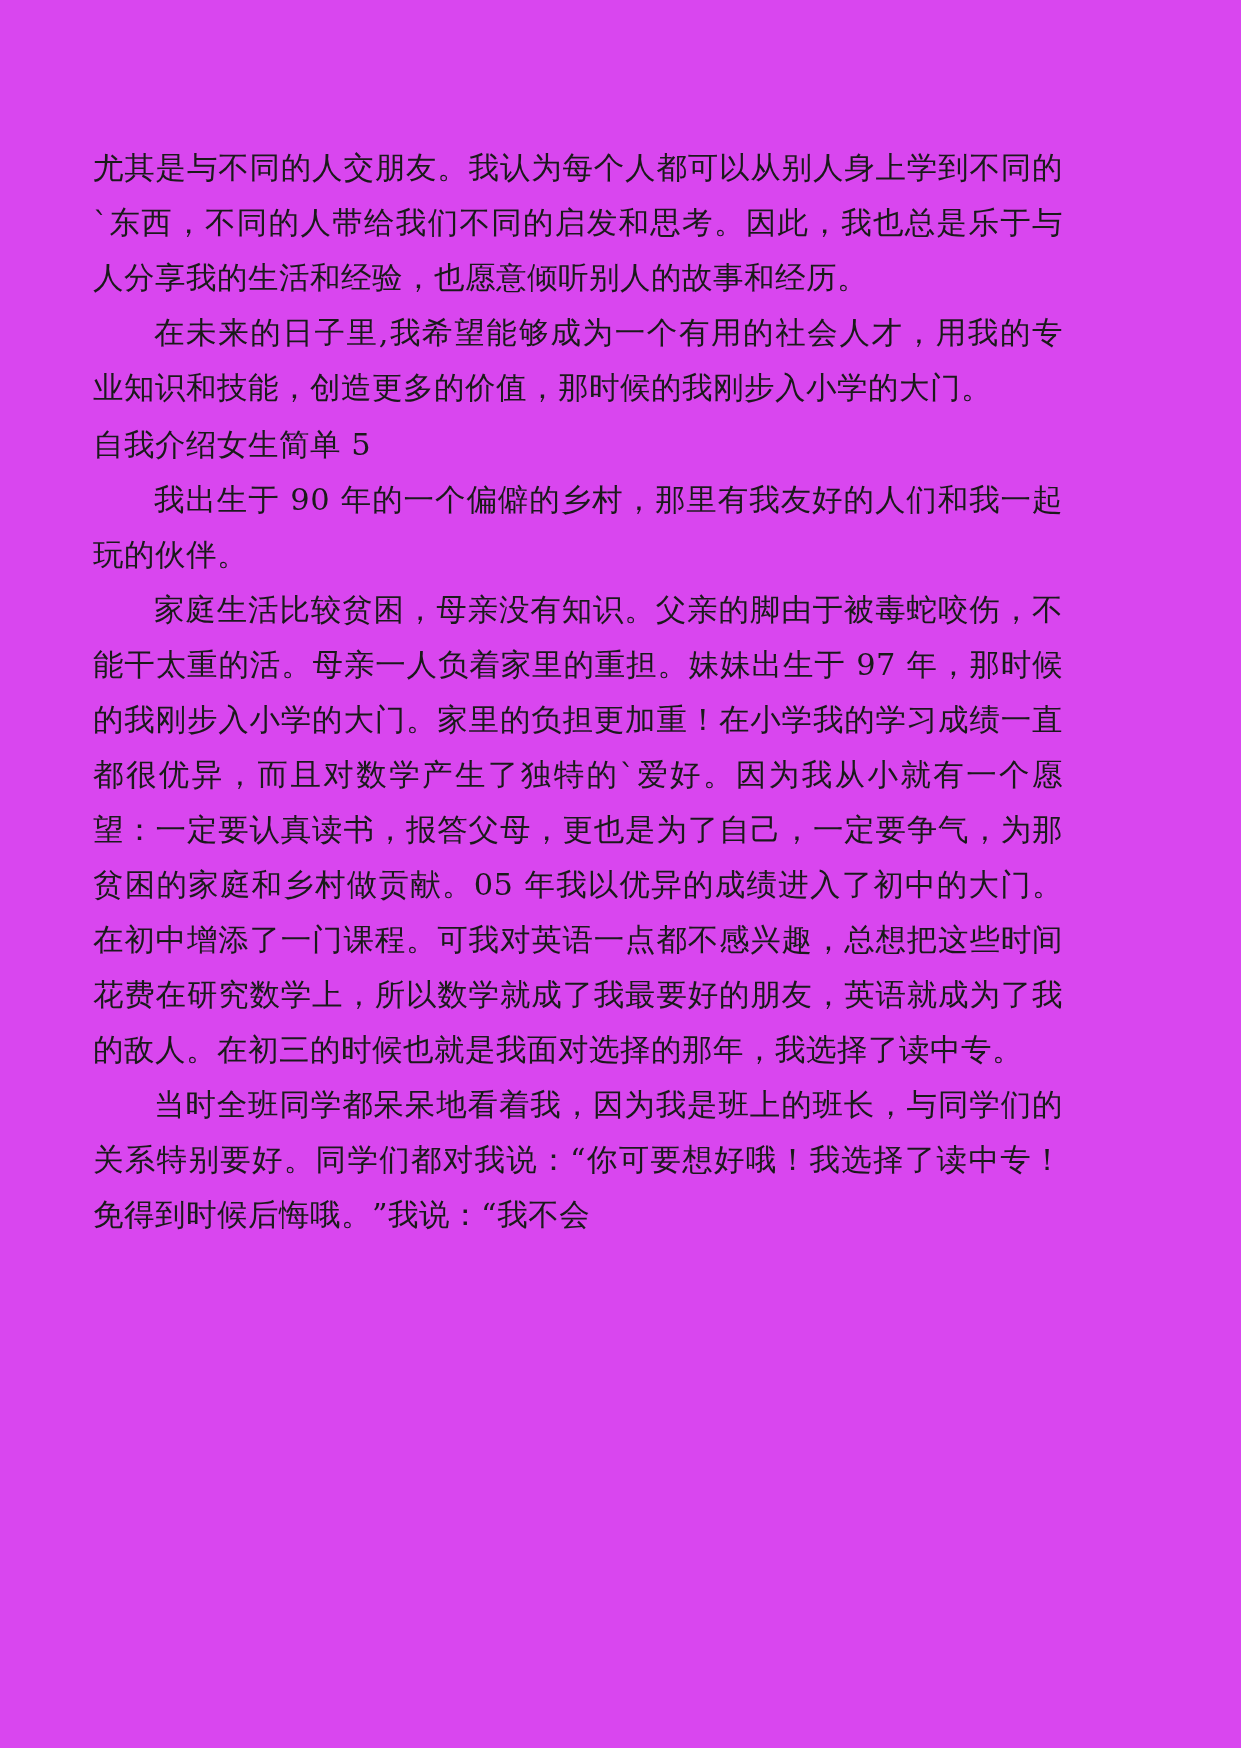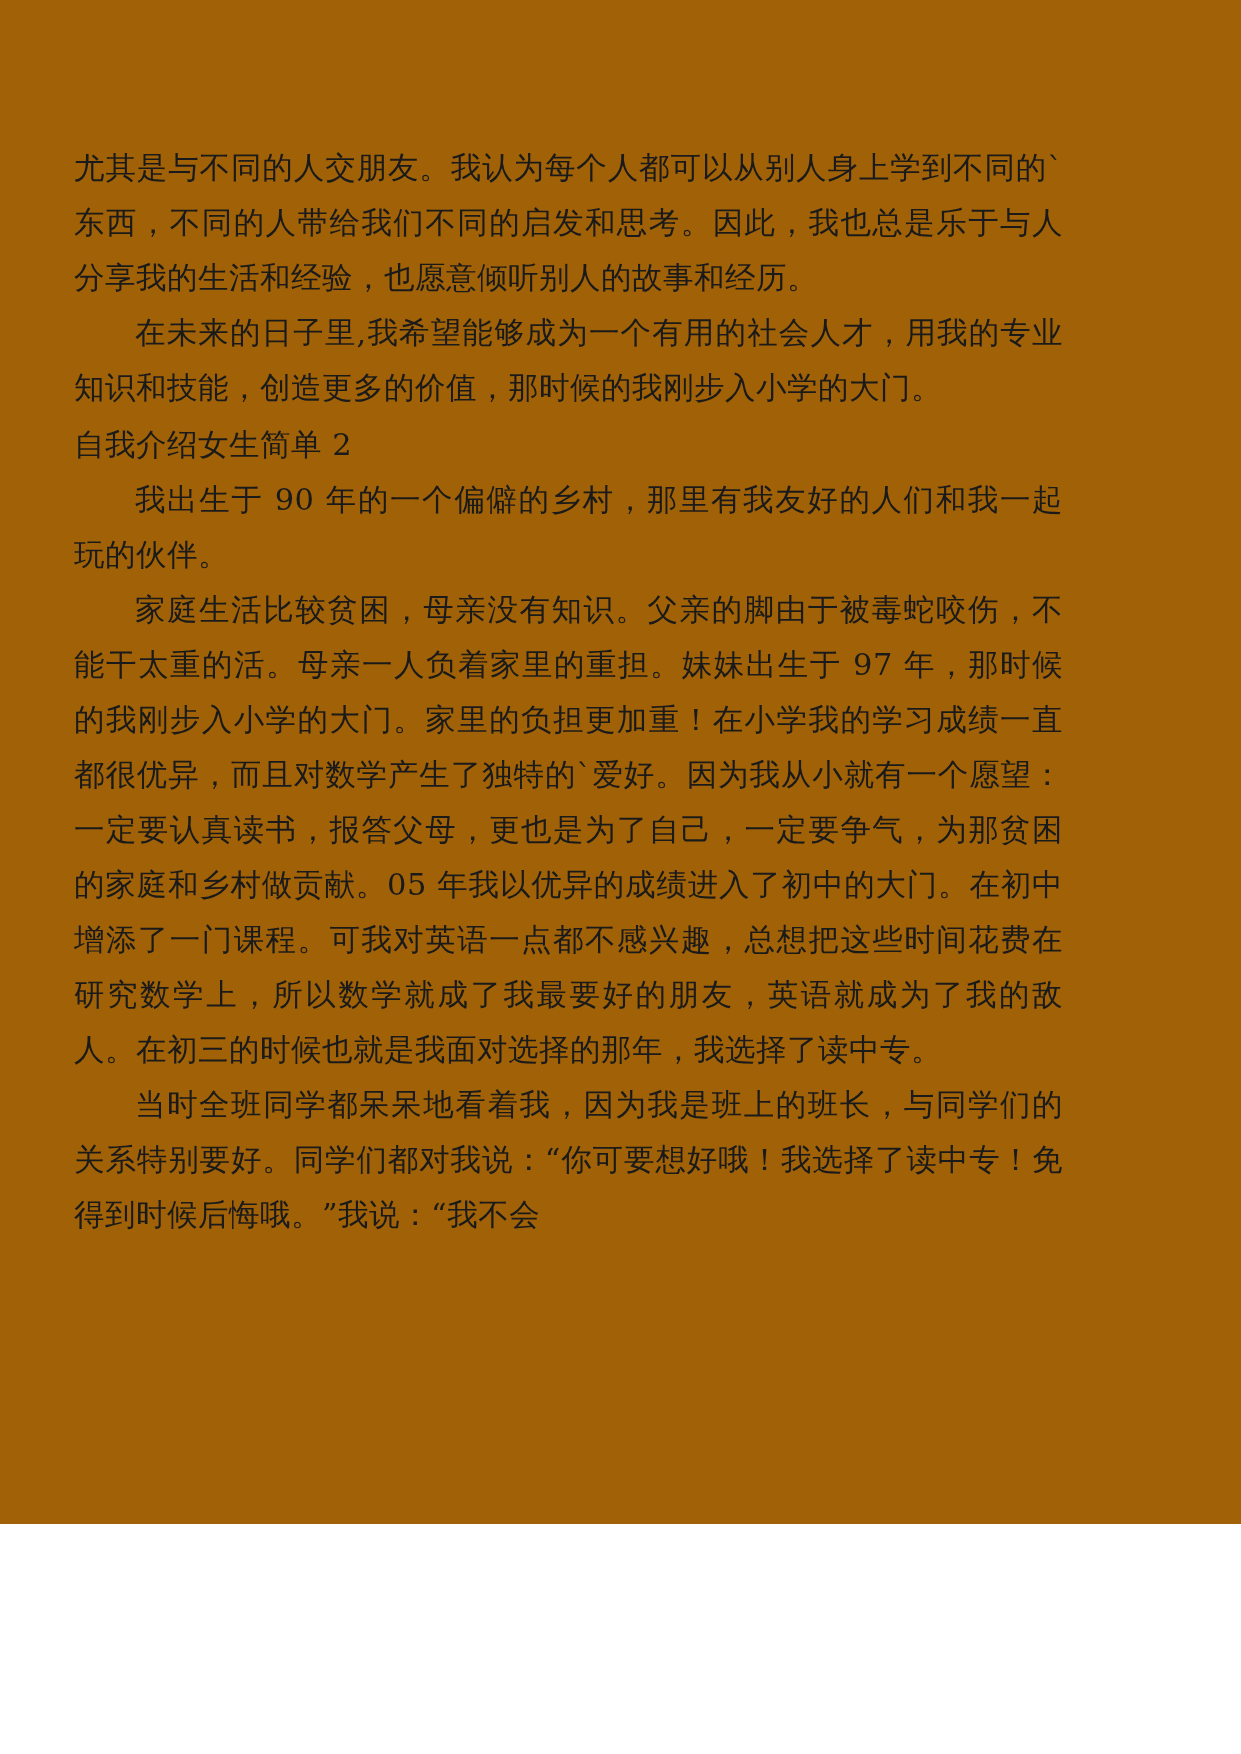--- a/index.html
+++ b/index.html
@@ -9,24 +9,24 @@
   }
   body {
     width: 1241px;
     height: 1754px;
     font-family: "DejaVu Serif", "Liberation Serif", serif;
     color: #1a1a1a;
   }
   .page {
     position: relative;
     width: 1241px;
-    height: 1524px;
+    height: 1748px;
     box-sizing: border-box;
-    padding: 140px 178px 60px 74px;
-    background: #a16207;
+    padding: 140px 178px 60px 93px;
+    background: #d946ef;
   }
   .doc-body {
     font-size: 30.5px;
     line-height: 55px;
     text-align: justify;
     text-justify: inter-ideograph;
     letter-spacing: 0.5px;
   }
   p {
     margin: 0;
@@ -46,21 +46,21 @@
 </head>
 <body>
 
 <div class="page">
   <div class="doc-body">
 
     <p class="para-noindent">尤其是与不同的人交朋友。我认为每个人都可以从别人身上学到不同的`东西，不同的人带给我们不同的启发和思考。因此，我也总是乐于与人分享我的生活和经验，也愿意倾听别人的故事和经历。</p>
 
     <p class="para">在未来的日子里,我希望能够成为一个有用的社会人才，用我的专业知识和技能，创造更多的价值，那时候的我刚步入小学的大门。</p>
 
-    <p class="heading">自我介绍女生简单 2</p>
+    <p class="heading">自我介绍女生简单 5</p>
 
     <p class="para">我出生于 90 年的一个偏僻的乡村，那里有我友好的人们和我一起玩的伙伴。</p>
 
     <p class="para">家庭生活比较贫困，母亲没有知识。父亲的脚由于被毒蛇咬伤，不能干太重的活。母亲一人负着家里的重担。妹妹出生于 97 年，那时候的我刚步入小学的大门。家里的负担更加重！在小学我的学习成绩一直都很优异，而且对数学产生了独特的`爱好。因为我从小就有一个愿望：一定要认真读书，报答父母，更也是为了自己，一定要争气，为那贫困的家庭和乡村做贡献。05 年我以优异的成绩进入了初中的大门。在初中增添了一门课程。可我对英语一点都不感兴趣，总想把这些时间花费在研究数学上，所以数学就成了我最要好的朋友，英语就成为了我的敌人。在初三的时候也就是我面对选择的那年，我选择了读中专。</p>
 
     <p class="para">当时全班同学都呆呆地看着我，因为我是班上的班长，与同学们的关系特别要好。同学们都对我说：“你可要想好哦！我选择了读中专！免得到时候后悔哦。”我说：“我不会</p>
 
   </div>
 </div>
 

